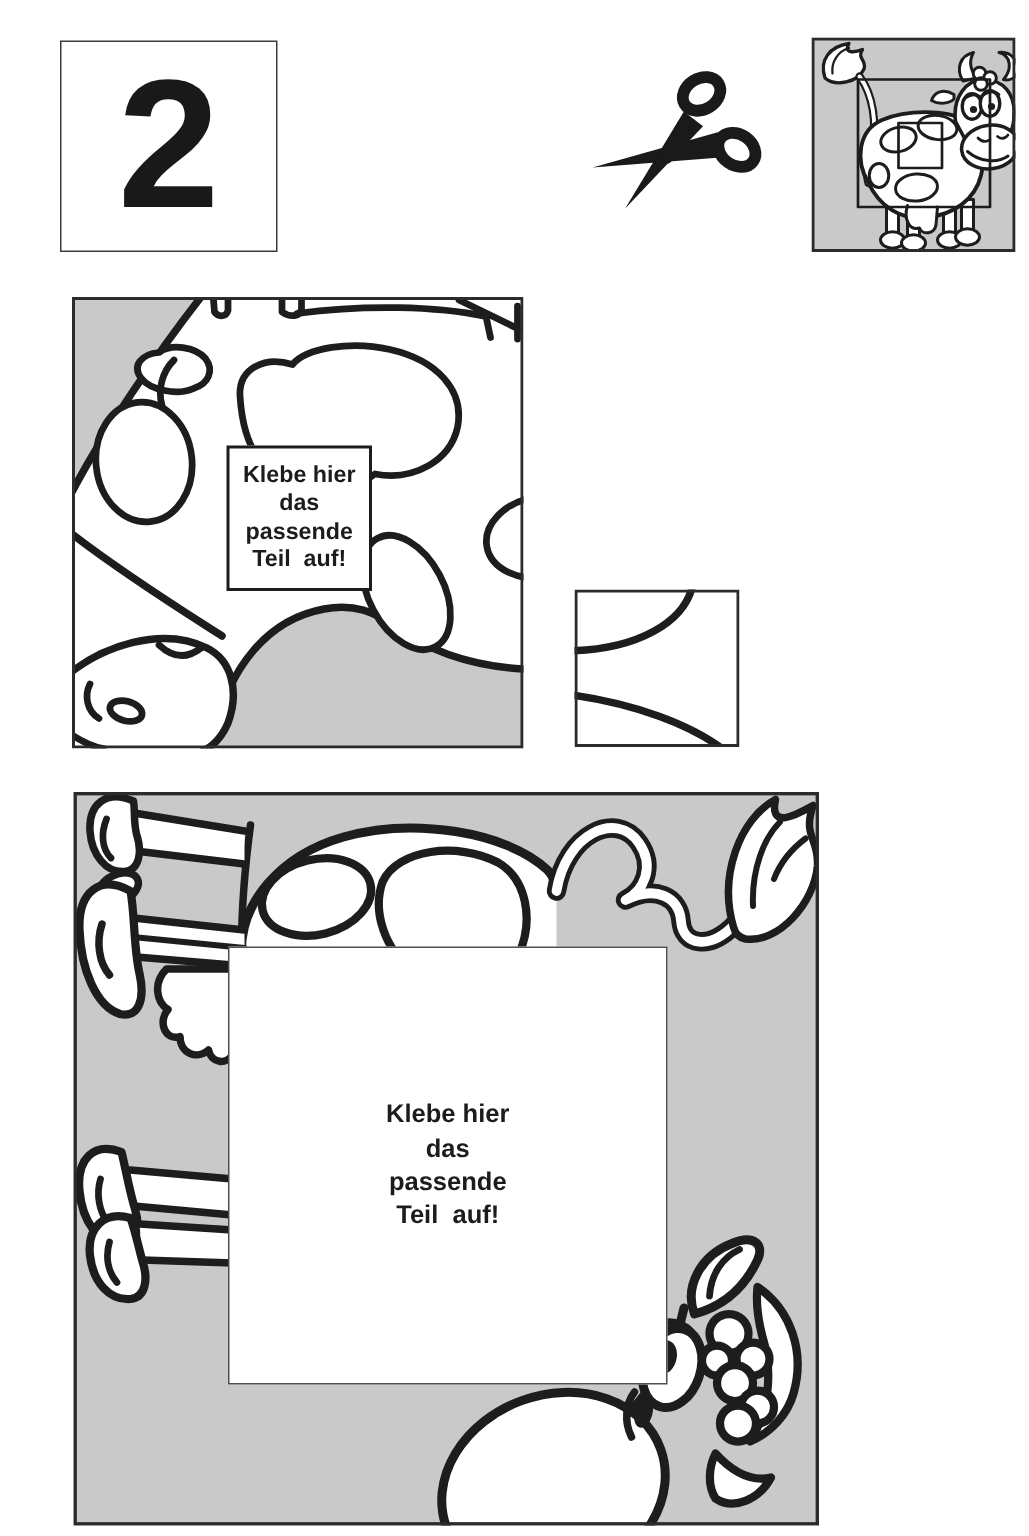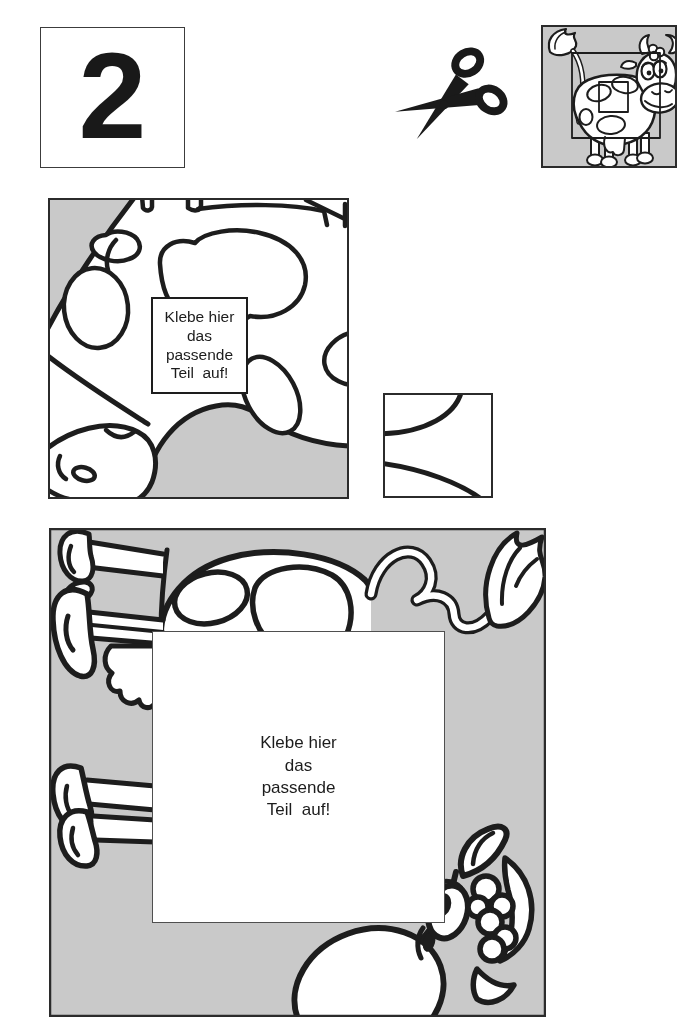--- a/index.html
+++ b/index.html
@@ -33,21 +33,21 @@
     border:2.5px solid #1d1d1d;box-sizing:border-box;
     display:flex;flex-direction:column;justify-content:center;align-items:center;
     text-align:center;font-size:15.5px;line-height:1.2;color:#1c1c1c;
   }
   .glue-square{
     left:152px;top:631px;width:293px;height:292px;background:#ffffff;
     border:1.5px solid #4f4f4f;box-sizing:border-box;
     display:flex;flex-direction:column;justify-content:center;align-items:center;
     text-align:center;font-size:17px;line-height:1.32;color:#1c1c1c;
   }
-  .glue-line{white-space:pre;}
+  .glue-line{white-space:pre;font-weight:bold;}
 </style>
 </head>
 <body>
 
 <div class="page">
 
   <div class="abs number-card">
     <span>2</span>
   </div>
 

